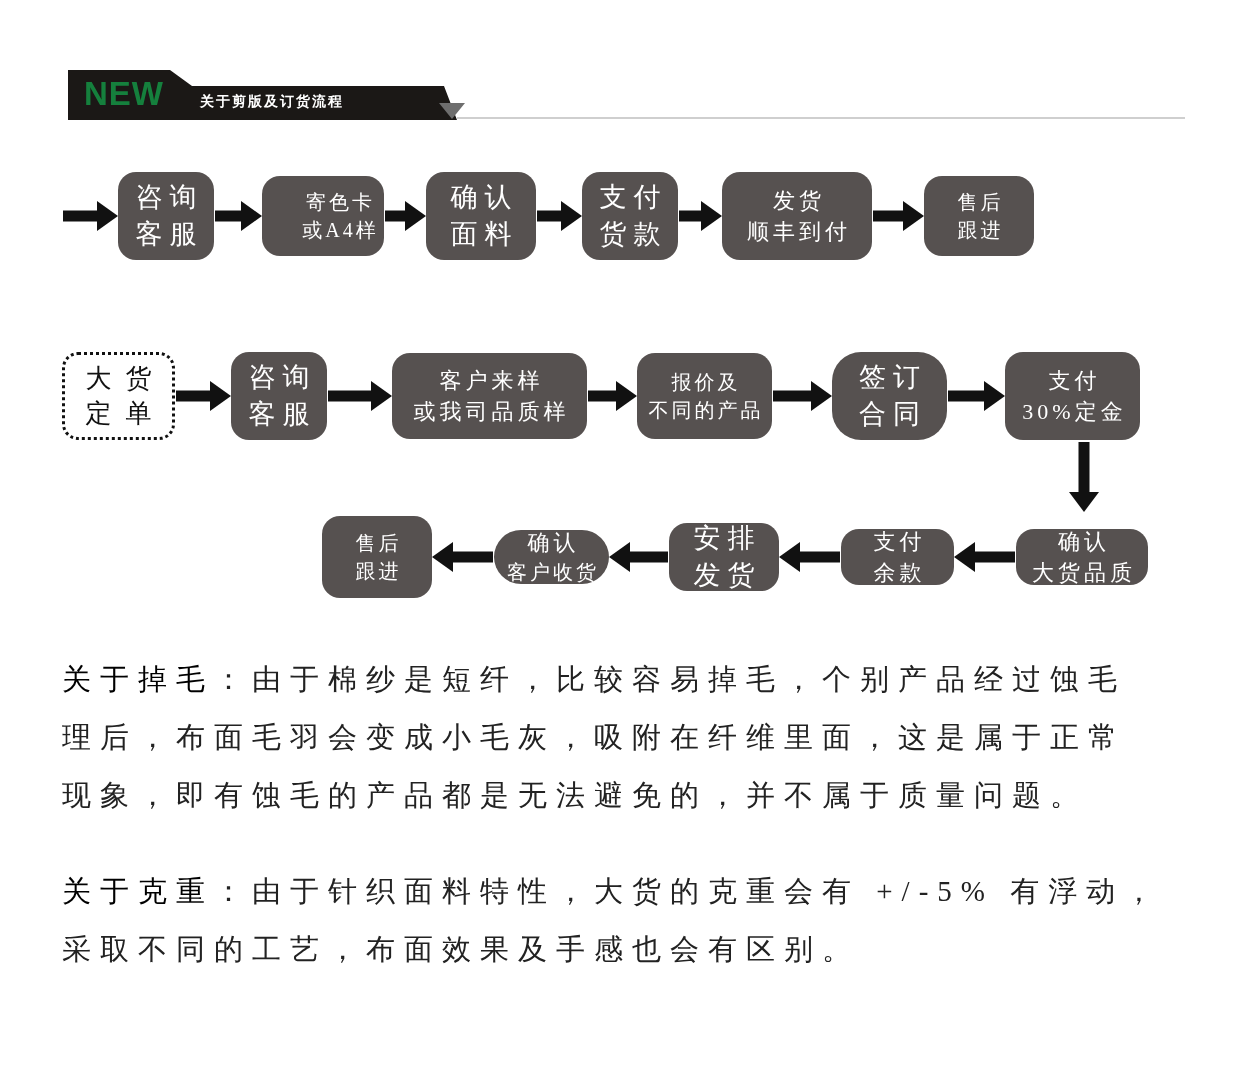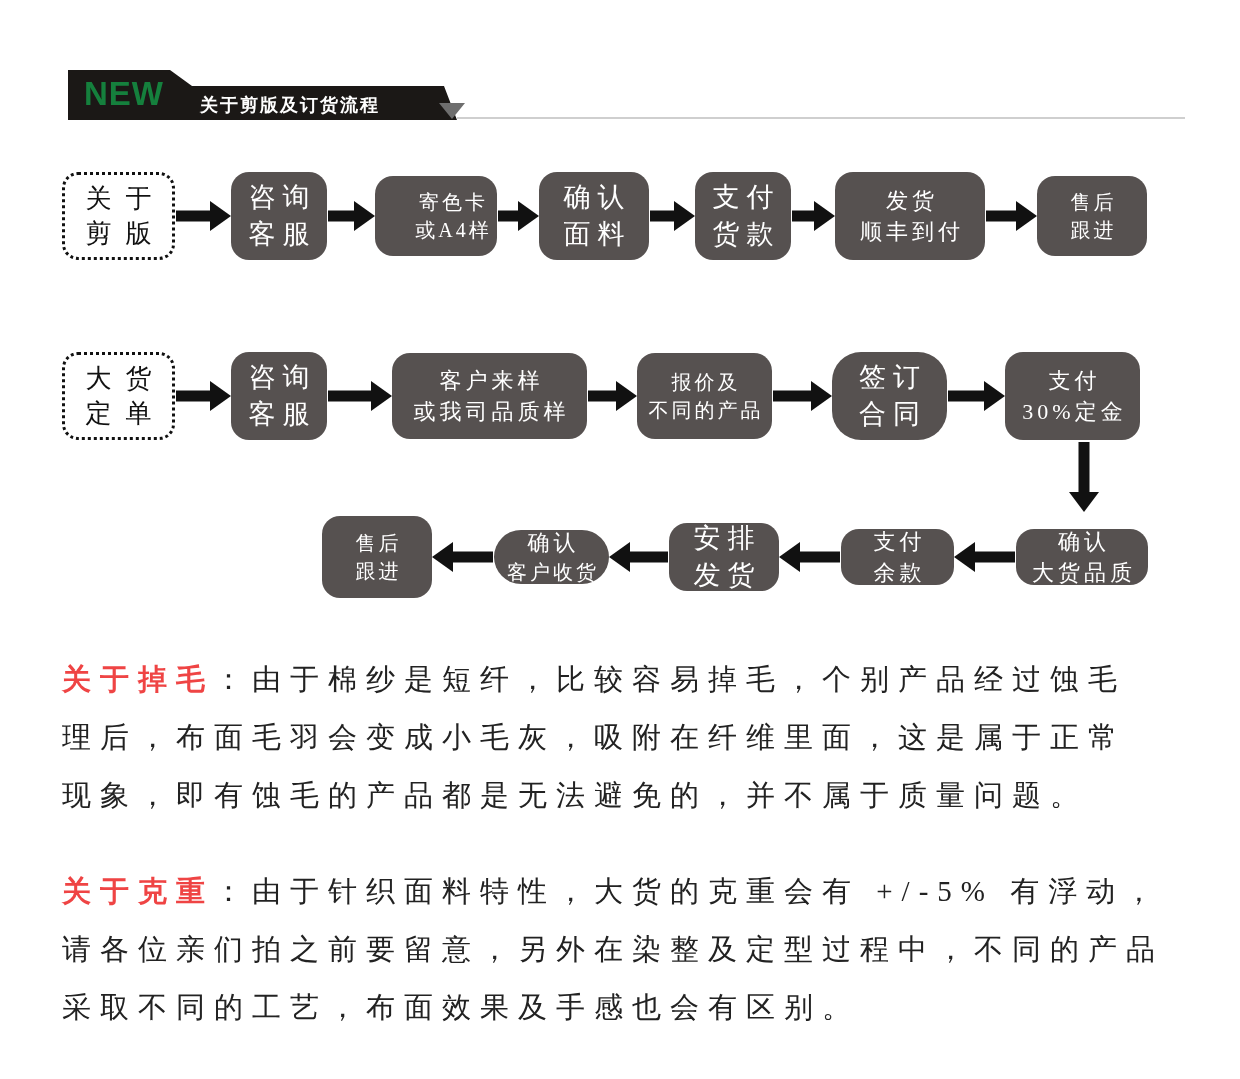--- a/index.html
+++ b/index.html
@@ -16,21 +16,21 @@
     position:absolute; left:0; top:0; width:390px; height:50px; background:#1b1816;
     clip-path:polygon(0 0,102px 0,124px 16px,376px 16px,389px 50px,0 50px);
   }
   .banner-new {
     position:absolute; left:16px; top:5px; color:#15803d;
     font-size:33px; font-weight:700; letter-spacing:1px;
     font-family:"Liberation Sans", sans-serif;
   }
   .banner-title {
     position:absolute; left:132px; top:23px; color:#fff;
-    font-size:18px; font-weight:700; letter-spacing:2px;
+    font-size:14px; font-weight:700; letter-spacing:2px;
   }
   .banner-tri {
     position:absolute; left:371px; top:33px; width:0; height:0;
     border-left:13px solid transparent; border-right:13px solid transparent;
     border-top:16px solid #6e6e6e;
   }
   .banner-line { position:absolute; left:389px; top:47px; width:728px; height:2px; background:#cfcfcf; }
 
   
   .flow { position:absolute; display:flex; align-items:center; }
@@ -89,41 +89,37 @@
   .arr-d::after {
     content:""; position:absolute; bottom:0; left:50%; transform:translateX(-50%);
     border-top:20px solid #111; border-left:15px solid transparent; border-right:15px solid transparent;
   }
 
   
   .note { position:absolute; left:62px; width:1130px; font-family:"Liberation Serif", serif; }
   .note1 { top:650px; }
   .note2 { top:862px; }
   .note-line { font-size:29px; letter-spacing:9px; line-height:58px; color:#222; white-space:nowrap; }
-  .note-title { color:#ef4444; font-weight:700; }
+  .note-title { color:#000000; font-weight:400; }
   .note-colon { color:#222; }
 </style>
 </head>
 <body>
 
 <div class="page">
 
   <div class="banner">
     <div class="banner-shape"></div>
     <div class="banner-new">NEW</div>
     <div class="banner-title">关于剪版及订货流程</div>
     <div class="banner-tri"></div>
     <div class="banner-line"></div>
   </div>
 
   <div class="flow flow1">
-    <div class="dash-box">
-      <div class="dl">关于</div>
-      <div class="dl">剪版</div>
-    </div>
     <div class="arr arr-r a56"></div>
     <div class="fbox w112 h88">
       <div class="lg">咨询</div>
       <div class="lg">客服</div>
     </div>
     <div class="arr arr-r a48"></div>
     <div class="fbox w122 h80">
       <div class="md">寄色卡</div>
       <div class="md">或A4样</div>
     </div>
@@ -211,17 +207,16 @@
   </div>
 
   <div class="note note1">
     <div class="note-line"><span class="note-title">关于掉毛</span><span class="note-colon">：</span><span>由于棉纱是短纤，比较容易掉毛，个别产品经过蚀毛</span></div>
     <div class="note-line"><span>理后，布面毛羽会变成小毛灰，吸附在纤维里面，这是属于正常</span></div>
     <div class="note-line"><span>现象，即有蚀毛的产品都是无法避免的，并不属于质量问题。</span></div>
   </div>
 
   <div class="note note2">
     <div class="note-line"><span class="note-title">关于克重</span><span class="note-colon">：</span><span>由于针织面料特性，大货的克重会有 +/-5% 有浮动，</span></div>
-    <div class="note-line"><span>请各位亲们拍之前要留意，另外在染整及定型过程中，不同的产品</span></div>
     <div class="note-line"><span>采取不同的工艺，布面效果及手感也会有区别。</span></div>
   </div>
 
 </div>
 
 </body></html>

